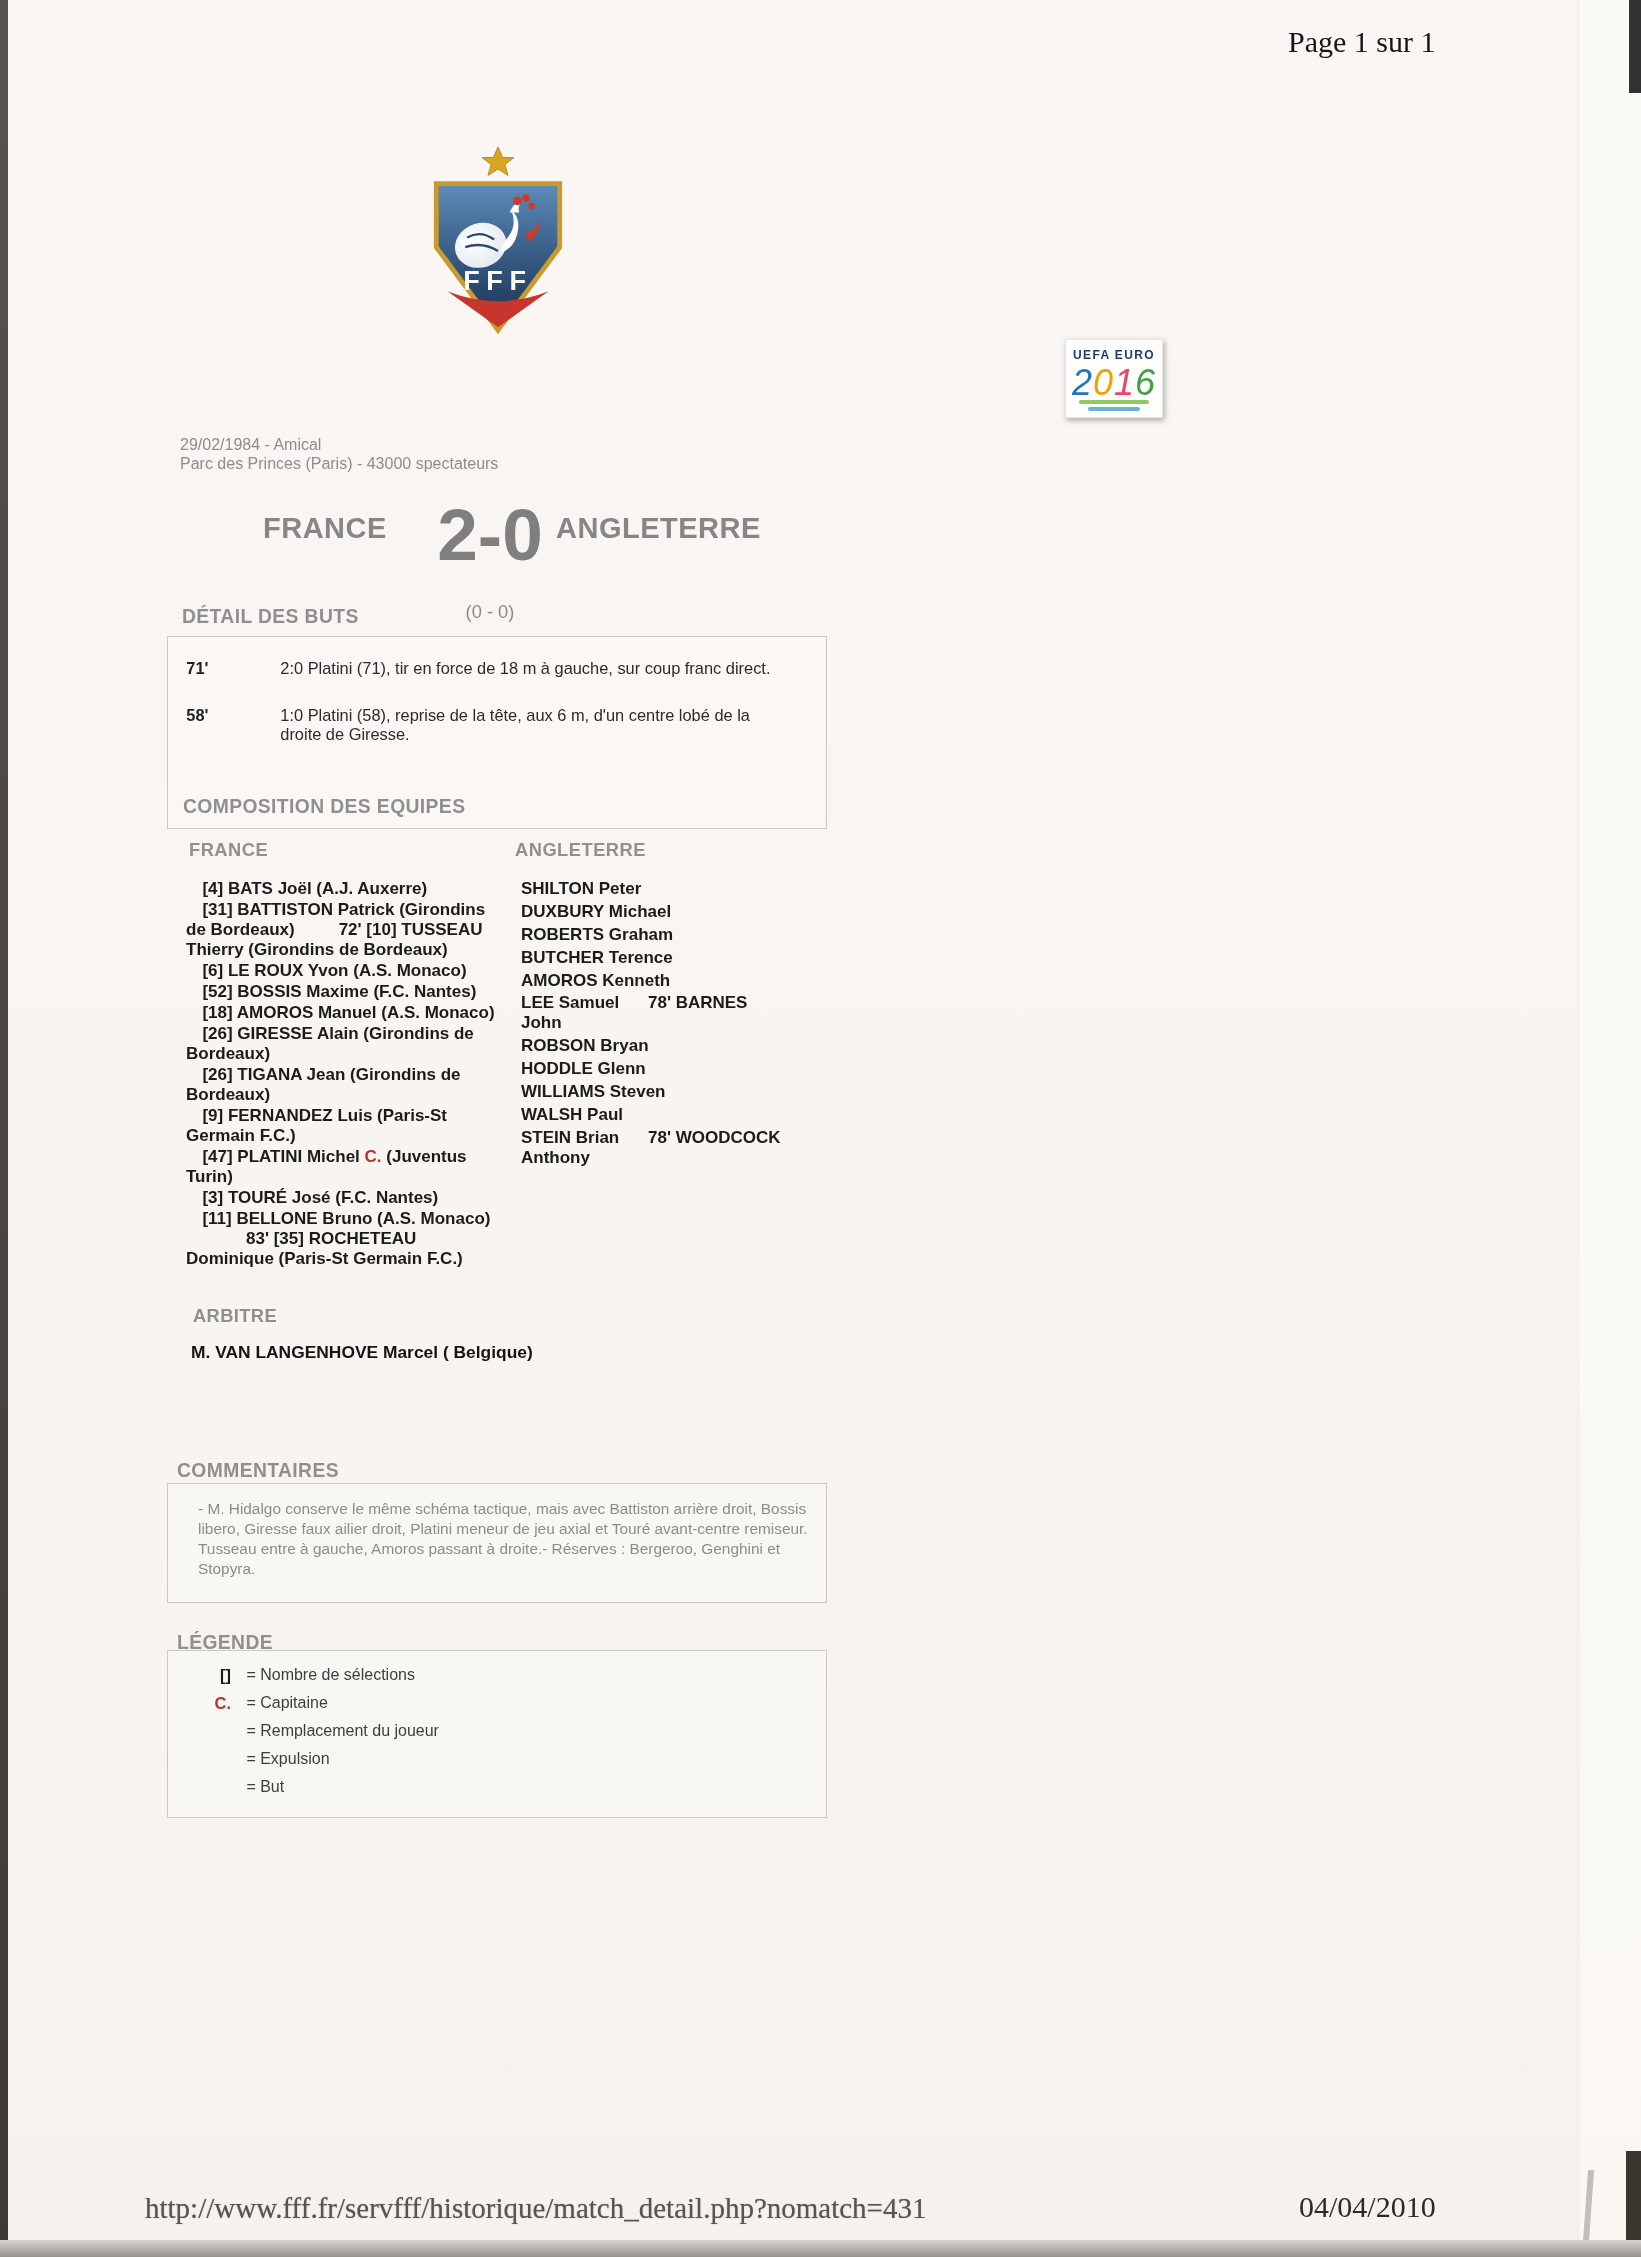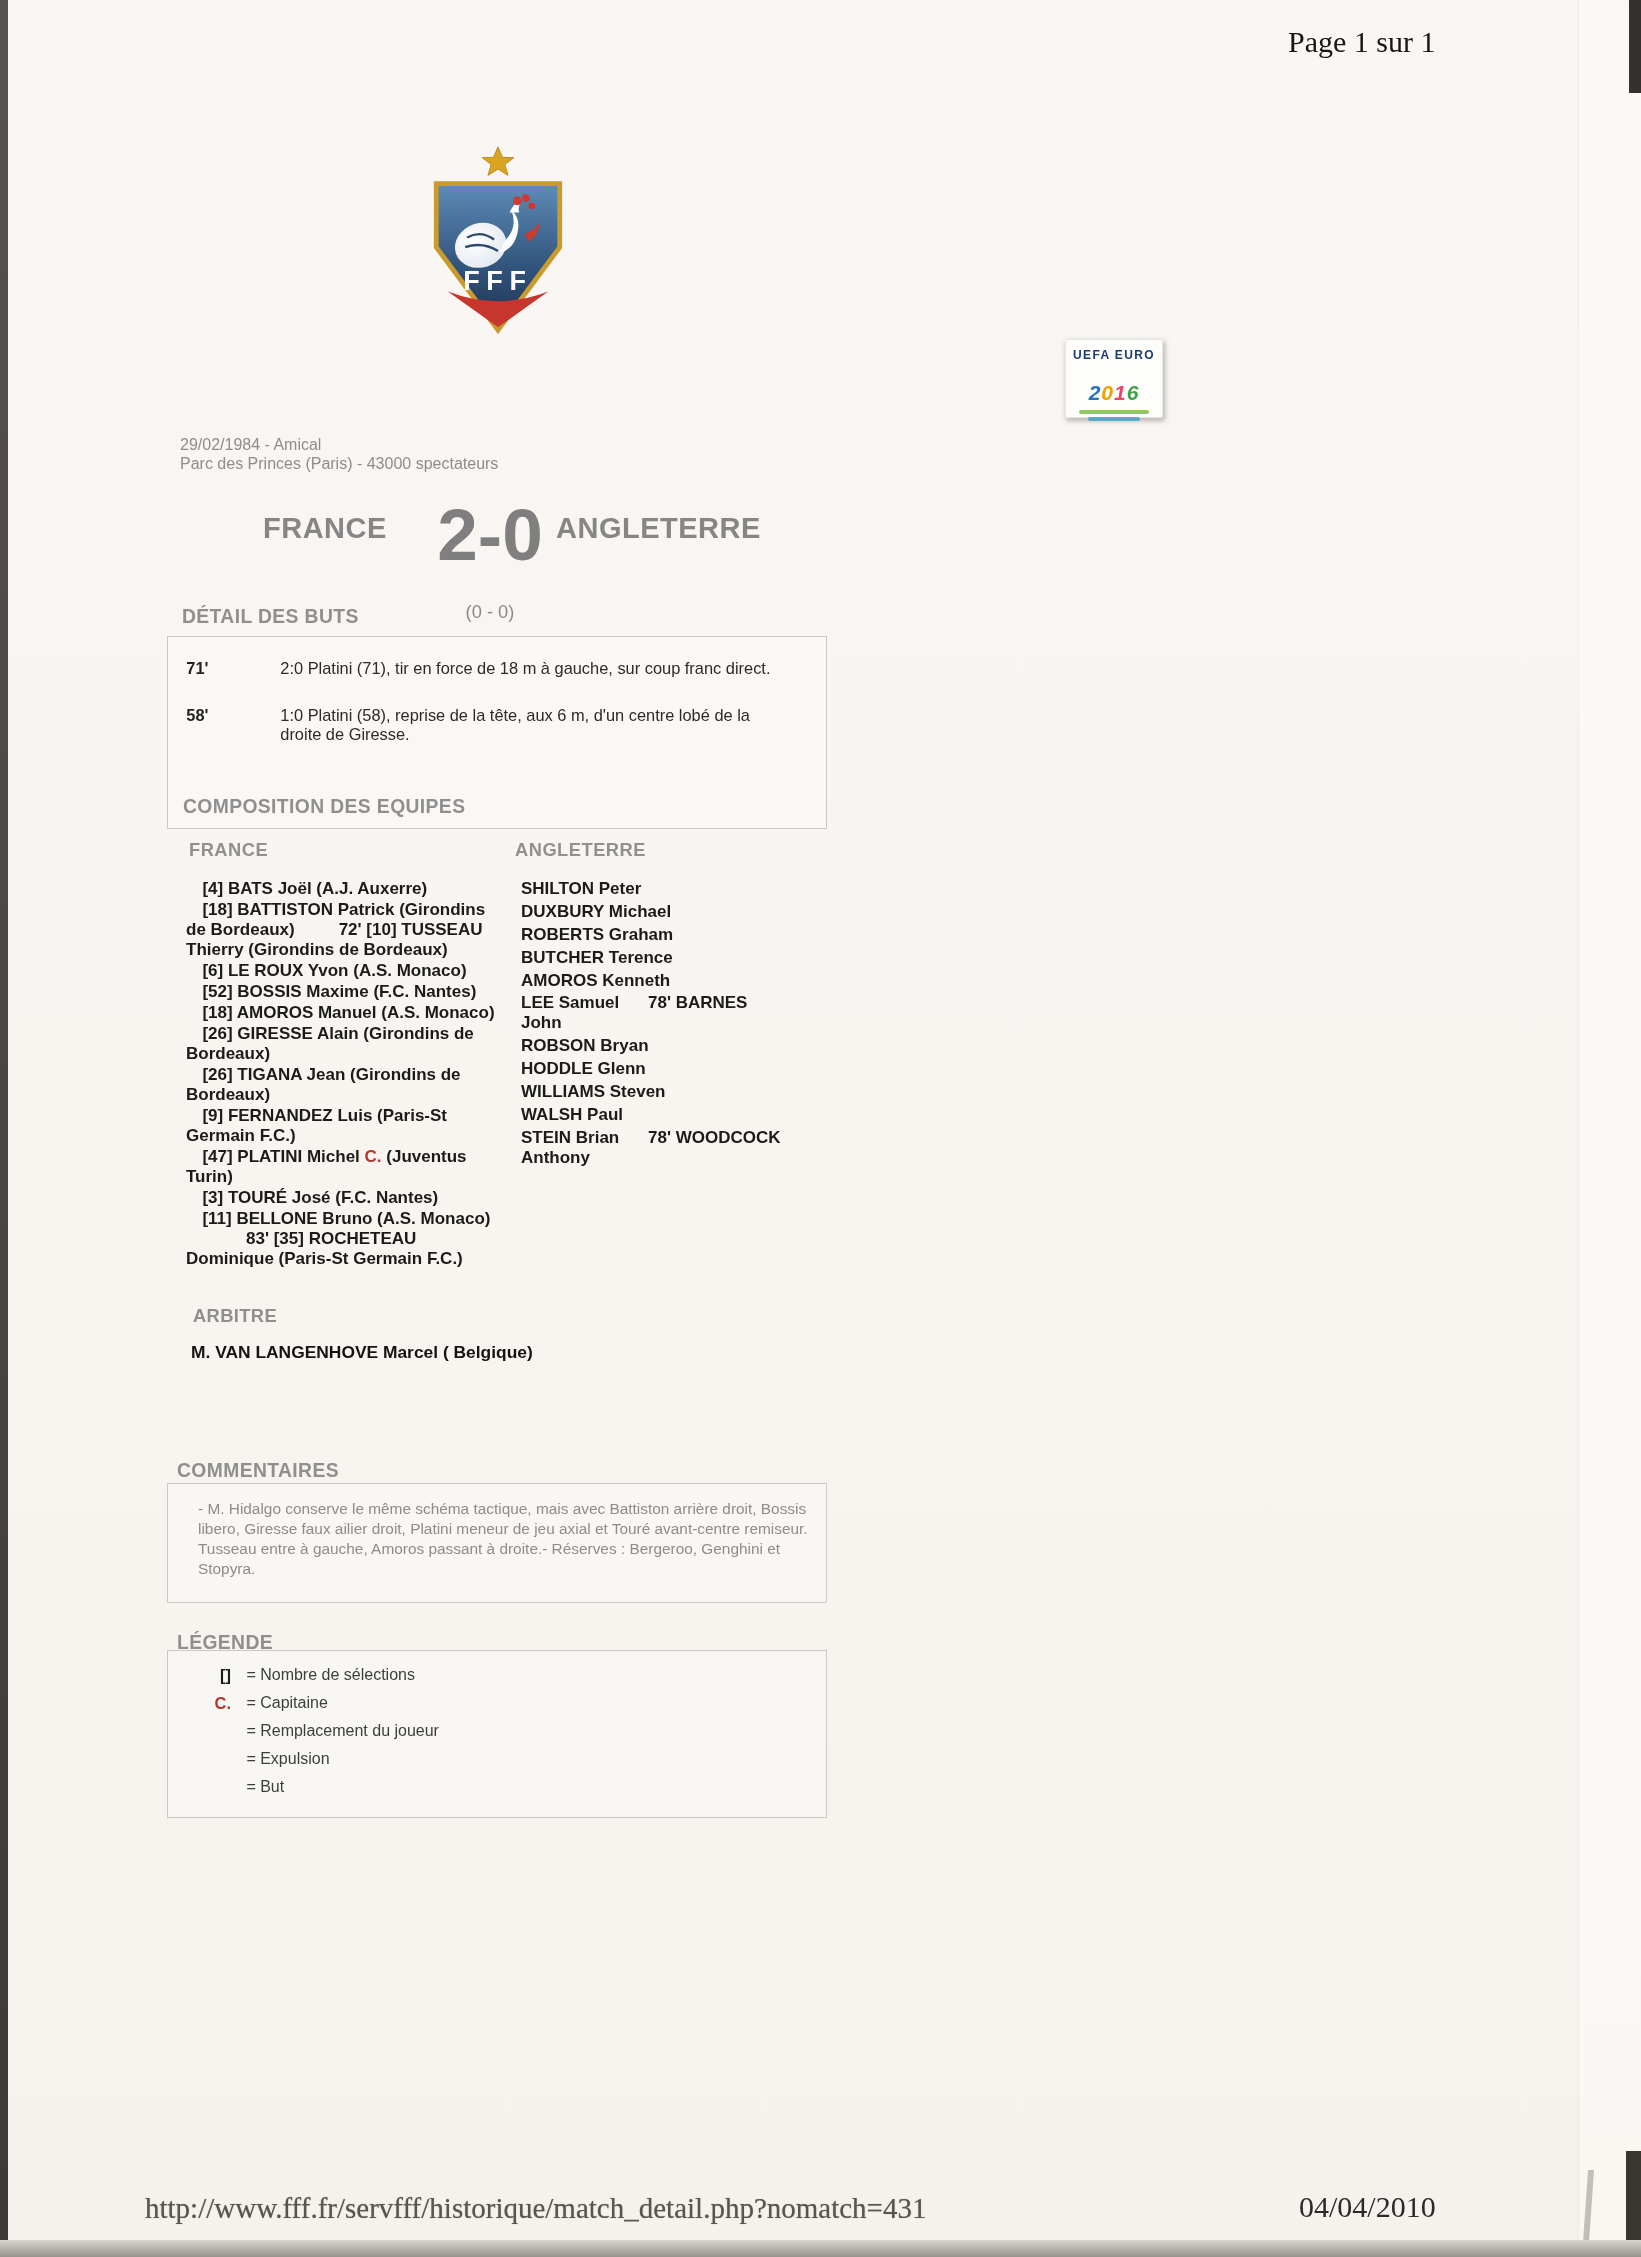--- a/index.html
+++ b/index.html
@@ -24,21 +24,21 @@
   .ftr-url{left:145px;top:2192px;font-size:29px;color:#57554f;text-shadow:0 0 1px rgba(87,85,79,0.6);}
   .ftr-date{left:1299px;top:2190px;font-size:30px;color:#2a2a28;}
 
   
   .fff-logo{left:417px;top:145px;width:162px;height:189px;}
 
   
   .euro-badge{left:1065px;top:339px;width:98px;height:79px;background:#fdfdfc;border-radius:2.9px;
       box-shadow:1.9px 2.9px 4.8px rgba(125,118,110,0.5), inset 0 0 0 1px #e8e6e2;text-align:center;}
   .euro-title{margin-top:8.7px;font-size:12px;font-weight:bold;letter-spacing:1.4px;color:#1d3c6e;}
-  .euro-year{margin-top:16px;font-size:21px;font-weight:bold;line-height:29px;font-style:italic;letter-spacing:1px;}
+  .euro-year{margin-top:6px;font-size:36px;font-weight:normal;line-height:29px;font-style:italic;letter-spacing:1px;}
   .euro-bar{height:4.8px;border-radius:1.9px;margin:2.9px auto 0;}
   .bar-green{width:70px;background:#7cbf47;opacity:.85;}
   .bar-blue{width:52px;height:3.9px;background:#3f9fc6;opacity:.8;}
 
   
   .meta{left:180px;top:435px;font-size:16px;line-height:19.3px;color:#8d8d8d;}
   .team-name{font-size:29px;font-weight:bold;color:#868686;letter-spacing:0.5px;}
   .home{left:263px;top:512px;}
   .away{left:556px;top:512px;}
   .score-big{left:436px;top:498px;width:108px;text-align:center;font-size:73px;line-height:73px;
@@ -165,21 +165,21 @@
         <div class="goal-minute">58'</div>
         <div class="goal-text">1:0 Platini (58), reprise de la tête, aux 6 m, d'un centre lobé de la droite de Giresse.</div>
       </div>
     </div>
 
   <div class="abs sec-heading comp-heading">COMPOSITION DES EQUIPES</div>
   <div class="abs team-sub sub-fr">FRANCE</div>
   <div class="abs team-sub sub-en">ANGLETERRE</div>
   <div class="abs roster roster-fr" id="roster-fr">
       <div class="player"><span>[4] BATS Joël (A.J. Auxerre)</span></div>
-      <div class="player"><span>[18] BATTISTON Patrick (Girondins de Bordeaux)</span><span class="gap"></span><span>72' [10] TUSSEAU Thierry (Girondins de Bordeaux)</span></div>
+      <div class="player"><span>[31] BATTISTON Patrick (Girondins de Bordeaux)</span><span class="gap"></span><span>72' [10] TUSSEAU Thierry (Girondins de Bordeaux)</span></div>
       <div class="player"><span>[6] LE ROUX Yvon (A.S. Monaco)</span></div>
       <div class="player"><span>[52] BOSSIS Maxime (F.C. Nantes)</span></div>
       <div class="player"><span>[18] AMOROS Manuel (A.S. Monaco)</span></div>
       <div class="player"><span>[26] GIRESSE Alain (Girondins de Bordeaux)</span></div>
       <div class="player"><span>[26] TIGANA Jean (Girondins de Bordeaux)</span></div>
       <div class="player"><span>[9] FERNANDEZ Luis (Paris-St Germain F.C.)</span></div>
       <div class="player"><span>[47] PLATINI Michel </span><span class="red">C.</span><span> (Juventus Turin)</span></div>
       <div class="player"><span>[3] TOURÉ José (F.C. Nantes)</span></div>
       <div class="player"><span>[11] BELLONE Bruno (A.S. Monaco)</span><br><span class="ind">83' [35] ROCHETEAU Dominique (Paris-St Germain F.C.)</span></div>
     </div>

